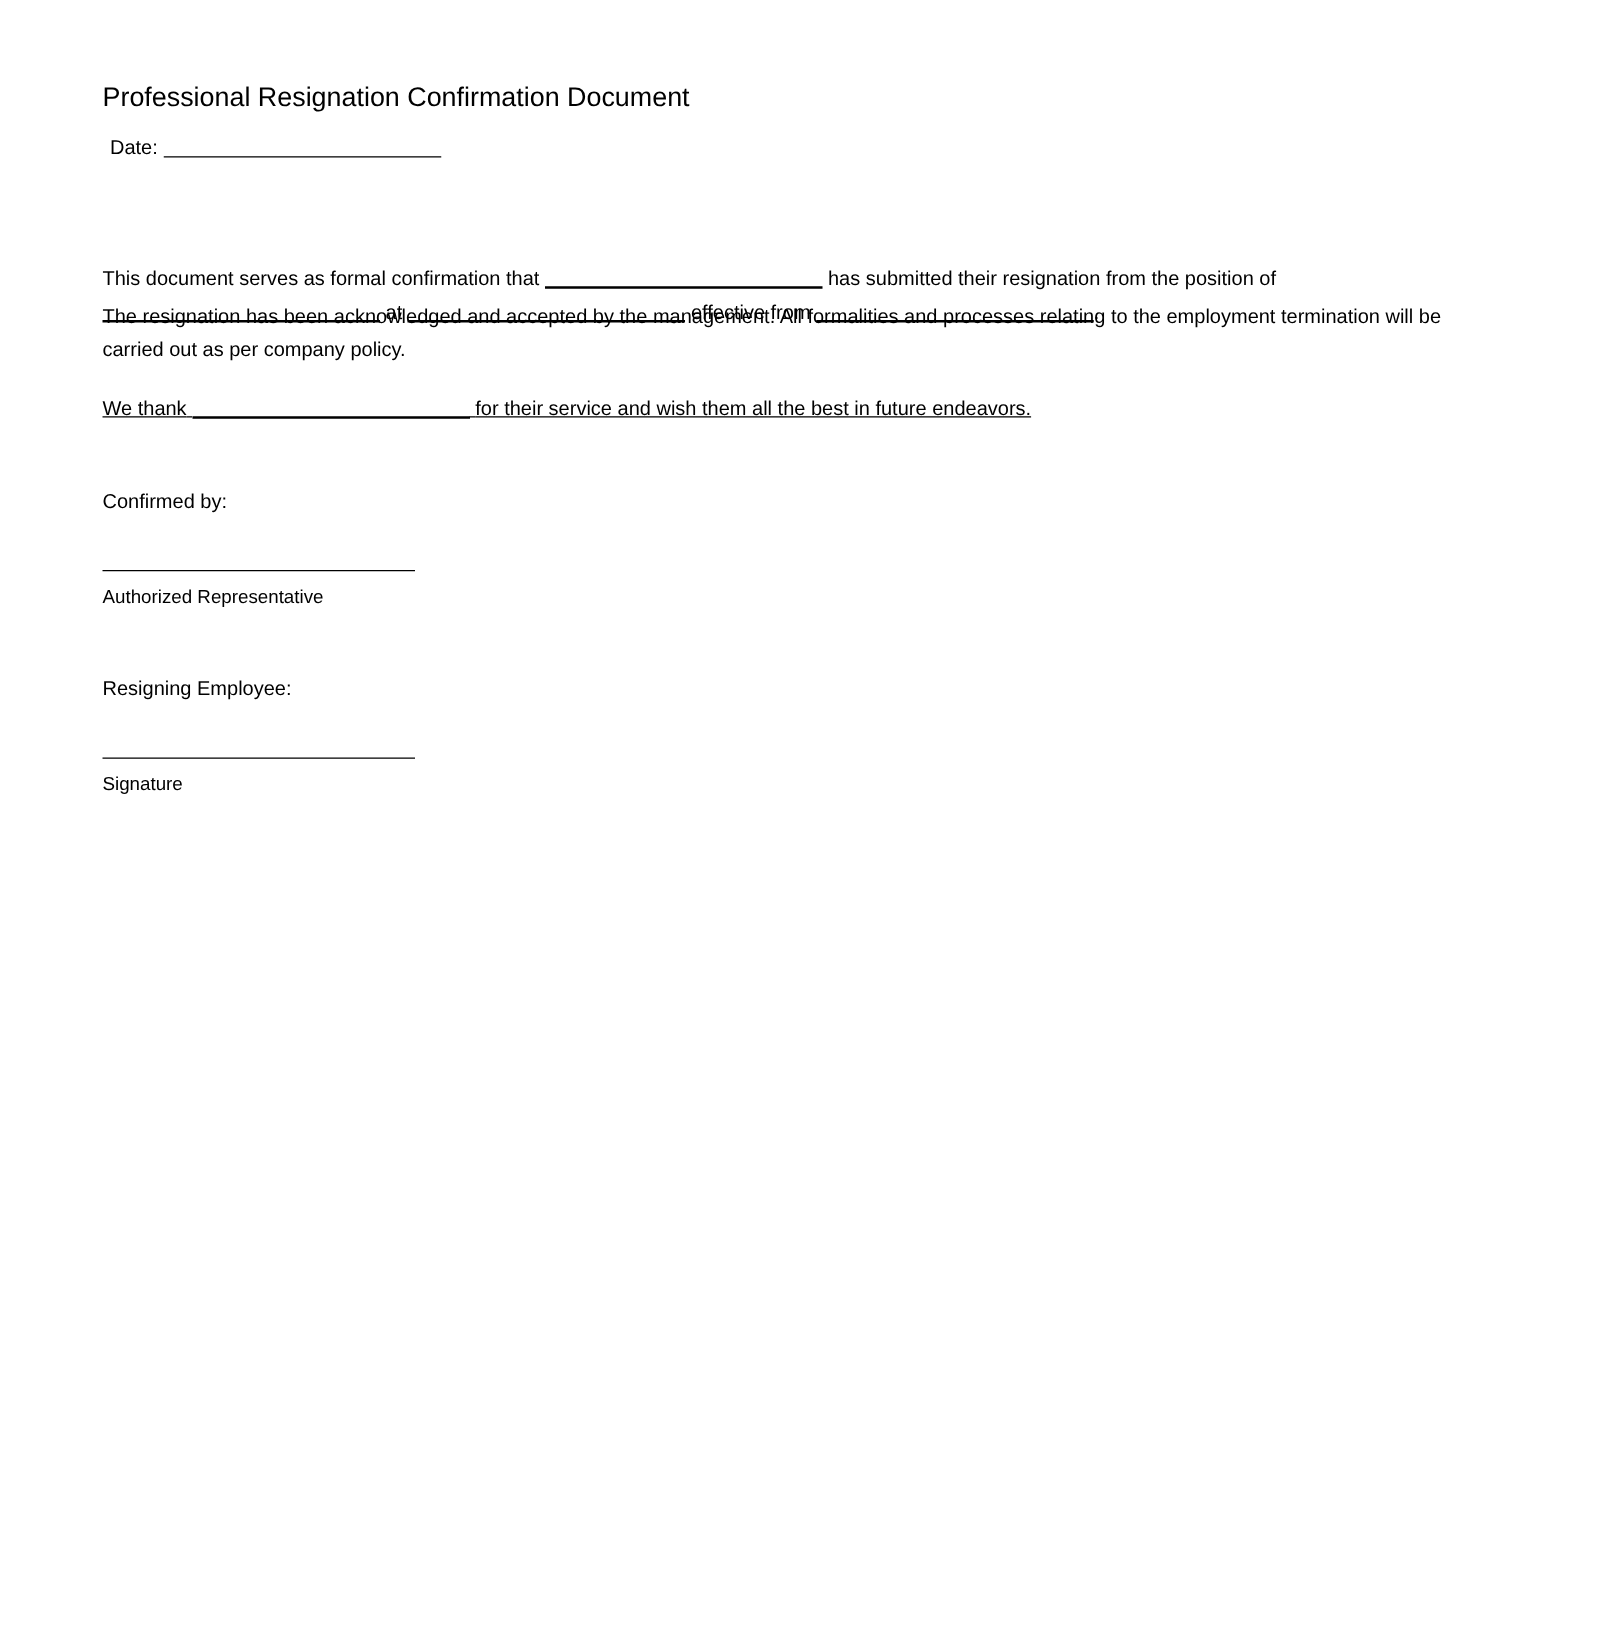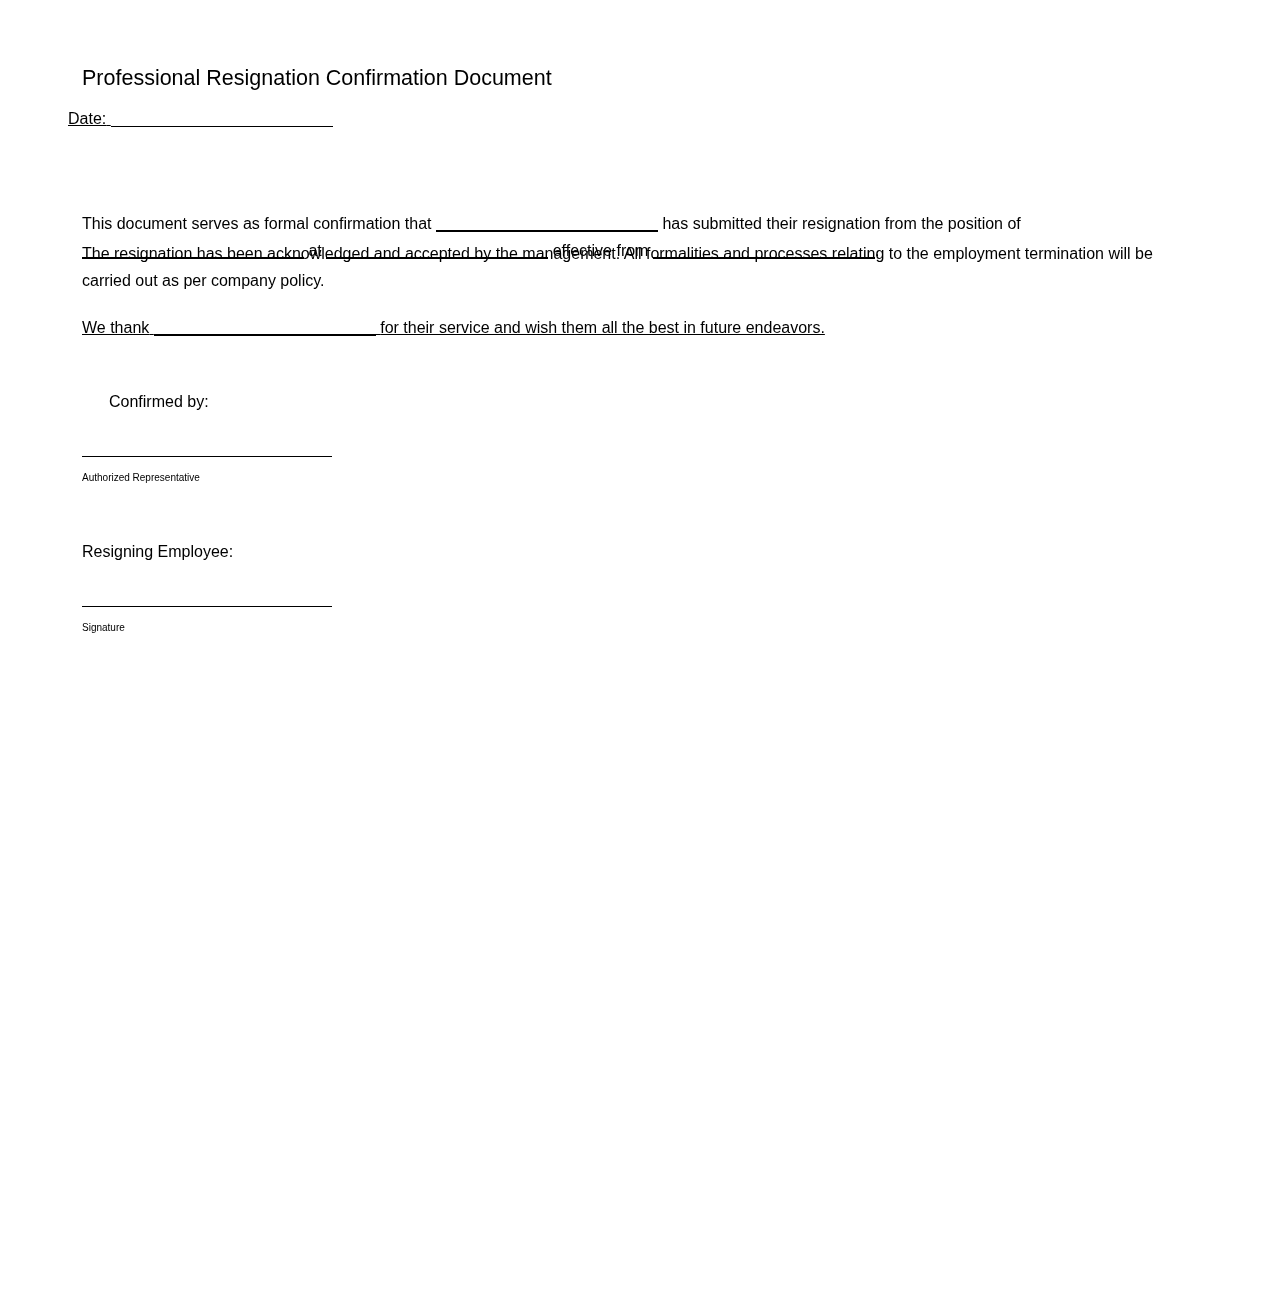--- a/index.html
+++ b/index.html
@@ -8,36 +8,36 @@
     font-family: "Liberation Sans", sans-serif;
     color: #000;
     font-size: 16px;
   }
   .page { position: relative; padding: 0 82px; }
   h1 {
     position: absolute; left: 82px; top: 64px; margin: 0;
     font-size: 21.5px; font-weight: normal; line-height: 28px;
   }
   .date {
-    position: absolute; left: 68px; top: 108px; line-height: 22px; text-decoration: underline;
+    position: absolute; left: 88px; top: 108px; line-height: 22px;
   }
   .p1 { position: absolute; left: 82px; top: 165px; width: 1110px; line-height: 27px; margin-top: 45px; }
   .p2 { position: absolute; left: 82px; top: 240px; width: 1110px; line-height: 27px; }
   .p3 { position: absolute; left: 82px; top: 314px; width: 1110px; line-height: 27px; text-decoration: underline; }
   .blank {
     display: inline-block; width: 222px; height: 16px;
     border-bottom: 2px solid #000; vertical-align: -3px;
   }
   .date-line {
     display: inline-block; width: 222px; height: 16px;
     border-bottom: 1px solid #000; vertical-align: -3px;
   }
   .label { position: absolute; left: 82px; line-height: 22px; }
   .sigline { position: absolute; left: 82px; width: 250px; border-top: 1px solid #000; }
-  .caption { position: absolute; left: 82px; font-size: 10px; line-height: 20px; }
+  .caption { position: absolute; left: 82px; font-size: 15px; line-height: 20px; }
 </style>
 </head>
 <body>
 
 <div class="page">
   <h1>Professional Resignation Confirmation Document</h1>
 
   <div class="date">
     <span>Date:</span>
     <span class="date-line"></span>
@@ -55,20 +55,20 @@
   </div>
 
   <div class="p2">The resignation has been acknowledged and accepted by the management. All formalities and processes relating to the employment termination will be carried out as per company policy.</div>
 
   <div class="p3">
     <span>We thank</span>
     <span class="blank"></span>
     <span>for their service and wish them all the best in future endeavors.</span>
   </div>
 
-  <div class="label" style="top:391px;margin-left:27px;">Confirmed by:</div>
+  <div class="label" style="top:391px;">Confirmed by:</div>
   <div class="sigline" style="top:456px;"></div>
   <div class="caption" style="top:468px;">Authorized Representative</div>
 
   <div class="label" style="top:541px;">Resigning Employee:</div>
   <div class="sigline" style="top:606px;"></div>
   <div class="caption" style="top:618px;">Signature</div>
 </div>
 
 </body></html>

